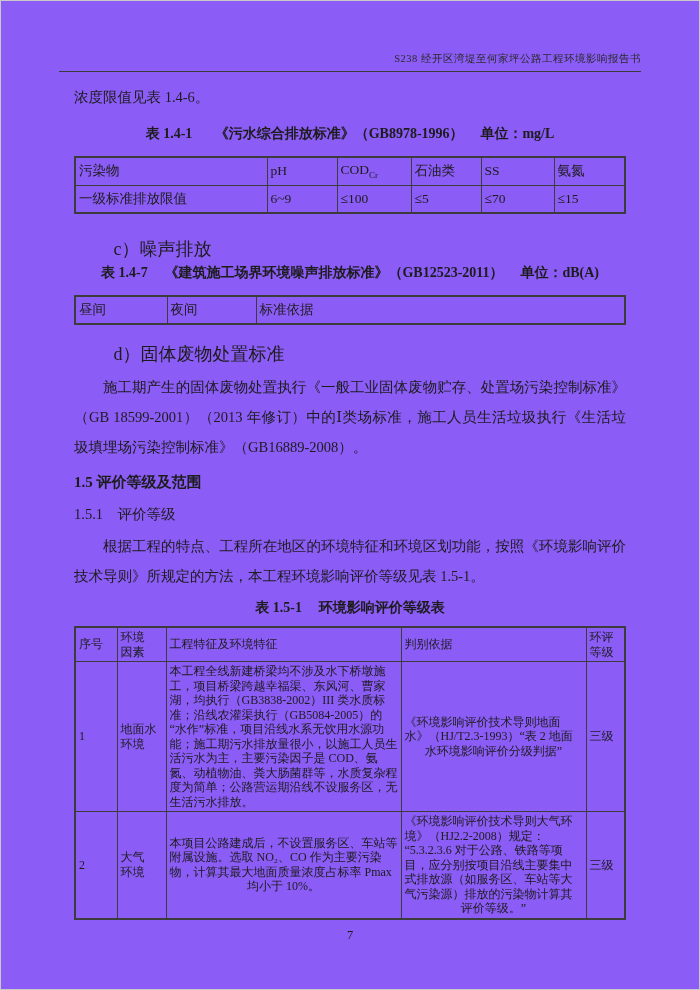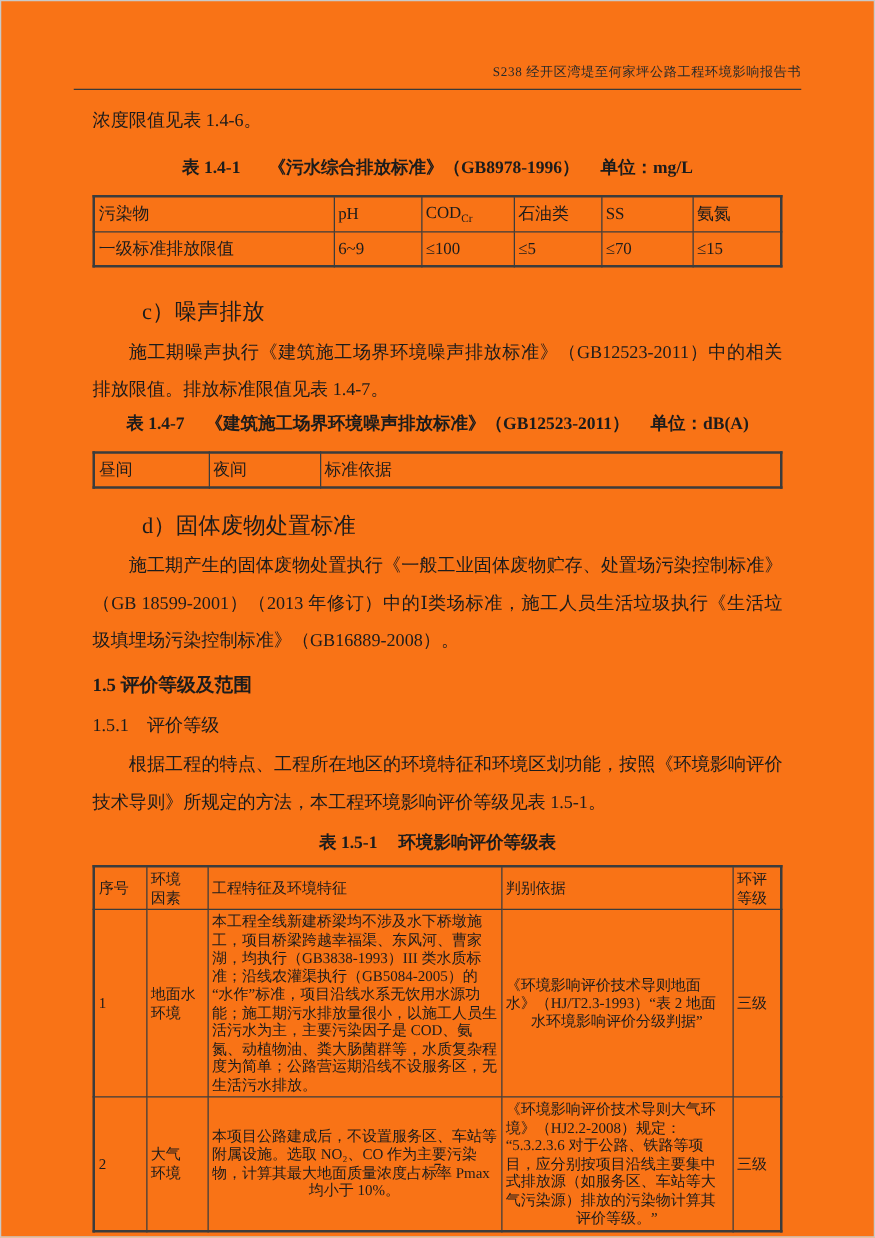--- a/index.html
+++ b/index.html
@@ -1,17 +1,17 @@
 <!DOCTYPE html>
 <html lang="zh"><head>
 <meta charset="utf-8">
 <style>
   html,body{margin:0;padding:0;background:#f2f2f2;}
   .page{
-    width:700px;height:990px;margin:0 auto;background:#f97316;
+    width:700px;height:990px;margin:0 auto;background:#8b5cf6;
     border:1px solid #c9c9c9;box-sizing:border-box;position:relative;
     font-family:"Liberation Serif","DejaVu Serif",serif;color:#1c1c1c;
     overflow:hidden;
   }
   
   .header{width:582px;margin:0 auto;padding-top:50px;}
   .header-title{text-align:right;font-size:10.5px;line-height:15px;color:#2a2a2a;letter-spacing:.5px;}
   .header-rule{border-top:1.5px solid #3a3a3a;margin-top:5px;}
   
   .content{width:552px;margin:0 auto;}
@@ -91,21 +91,20 @@
         <td>6~9</td>
         <td>≤100</td>
         <td>≤5</td>
         <td>≤70</td>
         <td>≤15</td>
       </tr>
     </tbody>
       </table>
 
     <p class="subhead mt-hc">c）噪声排放</p>
-    <p class="para indent mt-pnoise">施工期噪声执行《建筑施工场界环境噪声排放标准》（GB12523-2011）中的相关排放限值。排放标准限值见表 1.4-7。</p>
 
     <p class="caption mt-cap2"><span>表 1.4-7</span><span class="gap-s"></span><span>《建筑施工场界环境噪声排放标准》（GB12523-2011）</span><span class="gap-s"></span><span>单位：dB(A)</span></p>
 
     <table class="tbl t-std mt-tbl2">
       <colgroup>
           <col style="width:92px">
           <col style="width:89px">
           <col>
         </colgroup>
       <tbody>
@@ -141,21 +140,21 @@
 因素</th>
         <th>工程特征及环境特征</th>
         <th>判别依据</th>
         <th class="pre">环评
 等级</th>
       </tr>
       <tr>
         <td>1</td>
         <td class="pre">地面水
 环境</td>
-        <td class="cell-just">本工程全线新建桥梁均不涉及水下桥墩施工，项目桥梁跨越幸福渠、东风河、曹家湖，均执行（GB3838-1993）III 类水质标准；沿线农灌渠执行（GB5084-2005）的“水作”标准，项目沿线水系无饮用水源功能；施工期污水排放量很小，以施工人员生活污水为主，主要污染因子是 COD、氨氮、动植物油、粪大肠菌群等，水质复杂程度为简单；公路营运期沿线不设服务区，无生活污水排放。</td>
+        <td class="cell-just">本工程全线新建桥梁均不涉及水下桥墩施工，项目桥梁跨越幸福渠、东风河、曹家湖，均执行（GB3838-2002）III 类水质标准；沿线农灌渠执行（GB5084-2005）的“水作”标准，项目沿线水系无饮用水源功能；施工期污水排放量很小，以施工人员生活污水为主，主要污染因子是 COD、氨氮、动植物油、粪大肠菌群等，水质复杂程度为简单；公路营运期沿线不设服务区，无生活污水排放。</td>
         <td class="cell-center-j">《环境影响评价技术导则地面水》（HJ/T2.3-1993）“表 2 地面水环境影响评价分级判据”</td>
         <td>三级</td>
       </tr>
       <tr>
         <td>2</td>
         <td class="pre">大气
 环境</td>
         <td class="cell-just-c">本项目公路建成后，不设置服务区、车站等附属设施。选取 NO₂、CO 作为主要污染物，计算其最大地面质量浓度占标率 Pmax 均小于 10%。</td>
         <td class="cell-center-j">《环境影响评价技术导则大气环境》（HJ2.2-2008）规定：“5.3.2.3.6 对于公路、铁路等项目，应分别按项目沿线主要集中式排放源（如服务区、车站等大气污染源）排放的污染物计算其评价等级。”</td>
         <td>三级</td>

